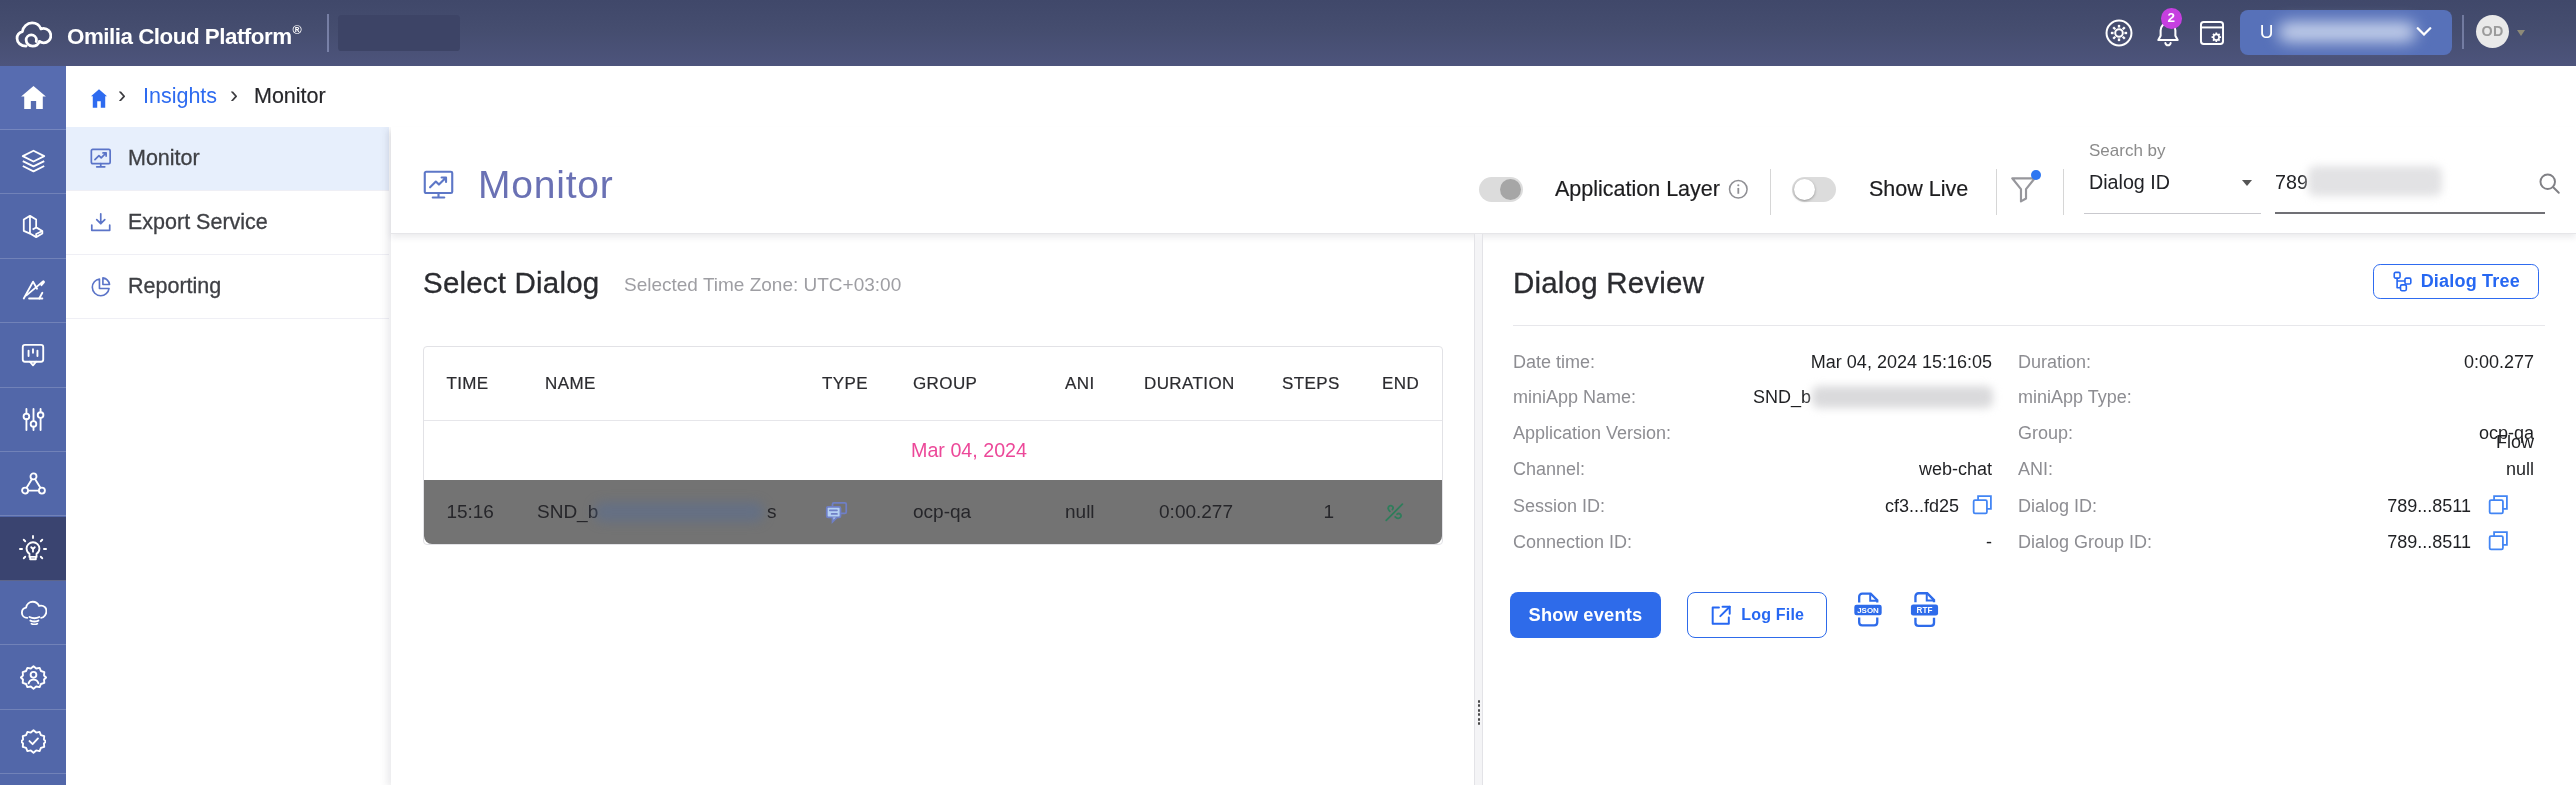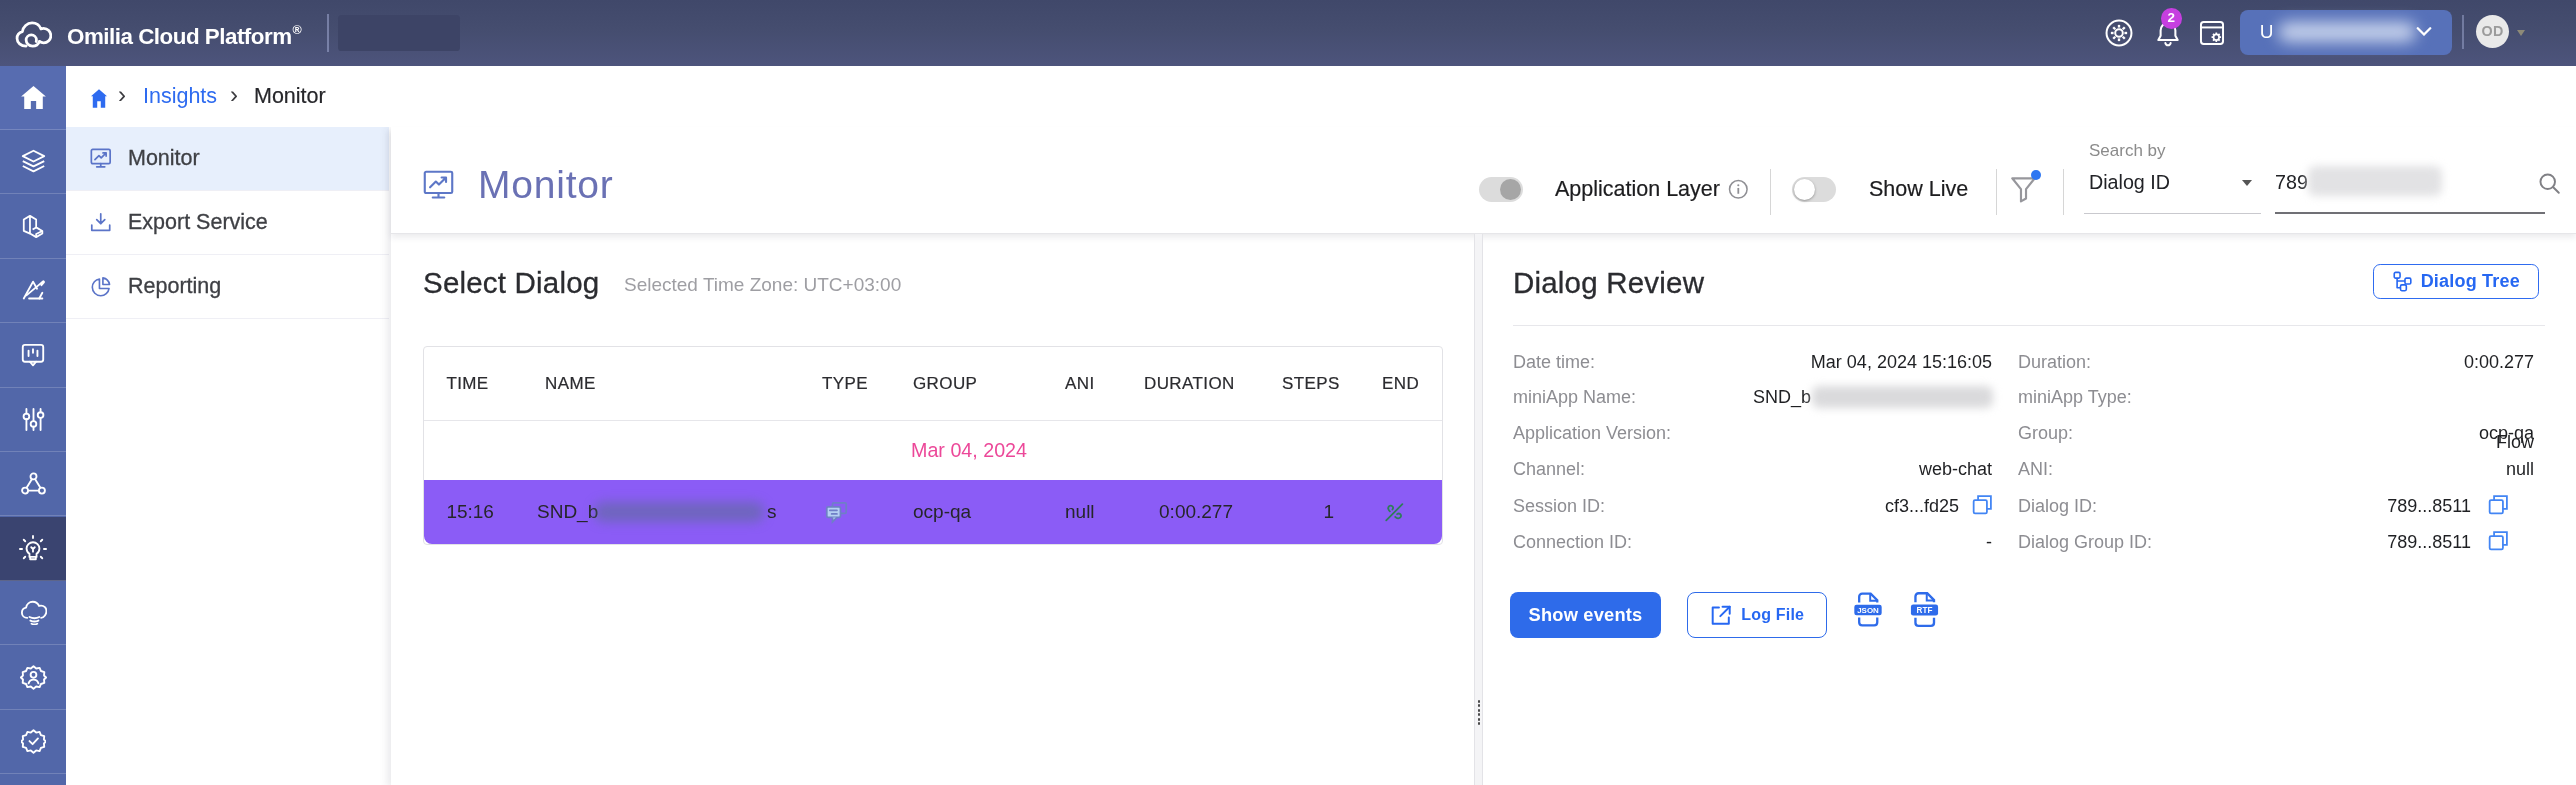--- a/index.html
+++ b/index.html
@@ -81,21 +81,21 @@
 
 .h2 { position:absolute; color:#2b2c30; font-size:29.5px; letter-spacing:0.2px; -webkit-text-stroke:0.3px #2b2c30; }
 .tz { position:absolute; color:#9e9ea3; font-size:19px; }
 
 .dtable { position:absolute; left:423px; top:326px; width:1020px; height:199px;
   border:0.9px solid #e2e2e6; border-radius:4px; background:#fff;margin-top:20px; }
 .th { position:absolute; top:0; height:73px; line-height:73px; font-size:17px; color:#2b2b2f; letter-spacing:0.4px; white-space:nowrap; -webkit-text-stroke:0.2px #2b2b2f;}
 .thline { position:absolute; left:0; top:73px; width:1018px; height:0.9px; background:#e6e6ea; }
 .daterow { position:absolute; left:0; top:74px; width:1018px; height:59px; background:#fff; }
 .daterow .d { position:absolute; left:487px; top:0; height:59px; line-height:59px; font-size:19.7px; color:#ec4899; }
-.bluerow { position:absolute; left:0; top:133px; width:1018px; height:64px; background:#8b5cf6;
+.bluerow { position:absolute; left:0; top:133px; width:1018px; height:64px; background:#737373;
   border-radius:0 0 8px 8px; font-size:19px; color:#26262a; }
 .bluerow .c { position:absolute; top:0; height:64px; line-height:64px; white-space:nowrap;}
 
 
 .gutter { position:absolute; left:1474px; top:234px; width:9px; height:551px; background:#f4f4f6;
   border-left:0.9px solid #e3e3e7; border-right:0.9px solid #e3e3e7; z-index:7;}
 .gdots { position:absolute; left:2.7px; top:466px; width:2.7px; }
 .gdots i { display:block; width:2.7px; height:2.7px; background:#4a4a4a; border-radius:50%; margin-bottom:1.8px; }
 
 .lbl { position:absolute; color:#8d8d92; font-size:18px; white-space:nowrap;}

